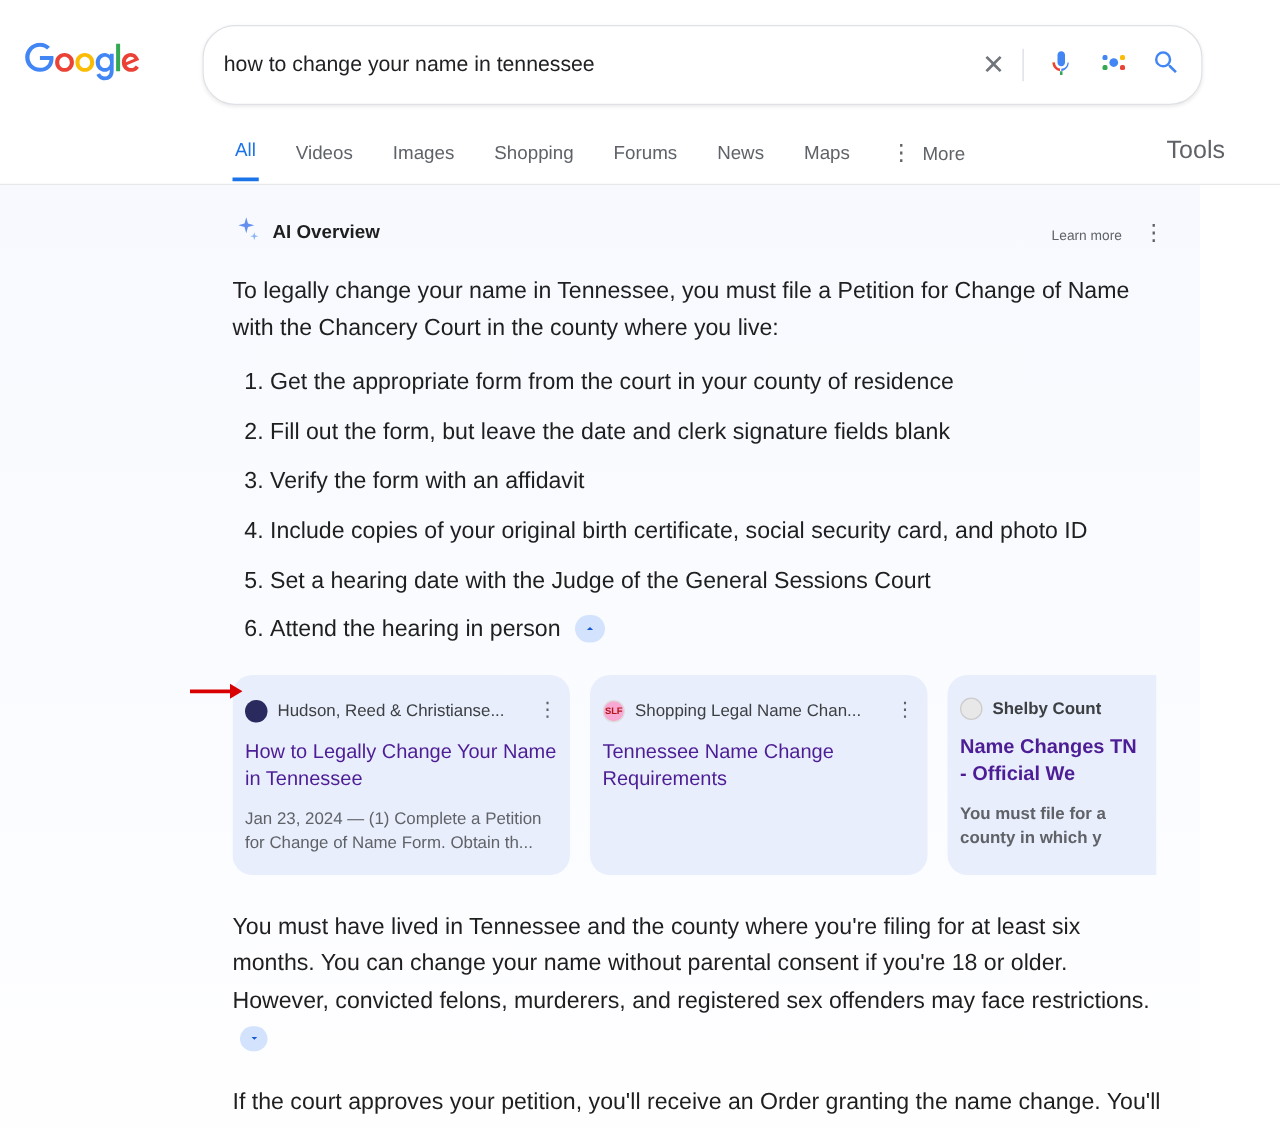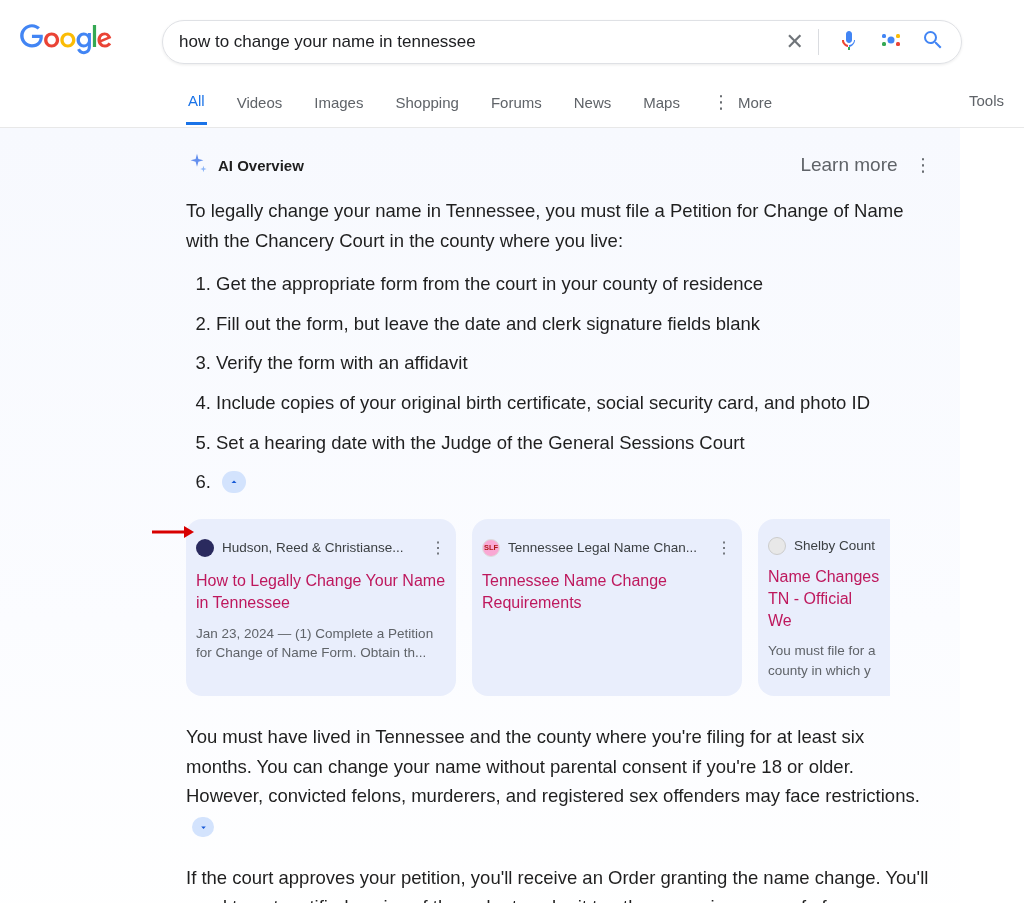--- a/index.html
+++ b/index.html
@@ -1,58 +1,58 @@
 <!DOCTYPE html>
 <html><head>
   <meta charset="utf-8">
   <style>
     * { box-sizing: border-box; margin: 0; padding: 0; }
     body { font-family: Arial, sans-serif; background: #fff; color: #202124; width: 1024px; }
     
     .header { display: flex; align-items: center; padding: 20px 24px 10px; }
     .logo { width: 92px; margin-right: 50px; margin-left: -4px; }
-    .searchbar { flex: 1; max-width: 800px; height: 44px; border: 1px solid #dfe1e5; border-radius: 26px; display: flex; align-items: center; padding: 0 16px; box-shadow: 0 1px 3px rgba(0,0,0,0.08); }
+    .searchbar { flex: 1; max-width: 800px; height: 64px; border: 1px solid #dfe1e5; border-radius: 26px; display: flex; align-items: center; padding: 0 16px; box-shadow: 0 1px 3px rgba(0,0,0,0.08); }
     .search-input { flex: 1; border: none; outline: none; font-size: 17px; color: #202124; background: transparent; }
     .search-icons { display: flex; align-items: center; gap: 18px; }
     .clear-btn { color: #70757a; font-size: 22px; cursor: pointer; padding-right: 14px; border-right: 1px solid #dadce0; }
     .icon24 { width: 24px; height: 24px; cursor: pointer; }
     
     .nav-row { display: flex; align-items: center; padding: 0 0 0 186px; border-bottom: 1px solid #e8e8e8; height: 54px; position: relative; }
     .nav-tabs { display: flex; gap: 28px; align-items: center; }
     .tab { font-size: 15px; color: #5f6368; cursor: pointer; padding: 16px 2px 13px; }
     .tab.active { color: #1a73e8; border-bottom: 3px solid #1a73e8; font-weight: 500; }
     .more-dots { color: #5f6368; font-size: 18px; margin-right: 8px; }
-    .tools { position: absolute; right: 20px; font-size: 15px; color: #5f6368; cursor: pointer; }
+    .tools { position: absolute; right: 44px; font-size: 20px; color: #5f6368; cursor: pointer; }
     
     .content { padding: 0 0 0 186px; padding-top: 24px; max-width: 960px; background: linear-gradient(180deg, #f7f9fe 0%, #fbfcff 60%, #fff 100%); padding-right: 28px; }
     
     .overview-header { display: flex; align-items: center; justify-content: space-between; margin-bottom: 18px; }
     .overview-header-left { display: flex; align-items: center; gap: 10px; }
     .overview-title { font-size: 15px; font-weight: 600; color: #1f1f1f; }
-    .learn-more { font-size: 19px; color: #5f6368; cursor: pointer; margin-right: 12px; }
+    .learn-more { font-size: 11px; color: #5f6368; cursor: pointer; margin-right: 12px; }
     .overview-menu { color: #5f6368; font-size: 18px; cursor: pointer; }
     
     .ai-body { font-size: 18.5px; line-height: 1.6; color: #1f1f1f; }
     .ai-intro { margin-bottom: 14px; }
     ol.steps { list-style: decimal; padding-left: 30px; margin-bottom: 8px; }
     ol.steps li { margin: 10px 0; font-size: 18.5px; }
     .expand-pill { display: inline-flex; align-items: center; justify-content: center; width: 24px; height: 22px; background: #d3e3fd; border-radius: 12px; margin-left: 6px; cursor: pointer; }
     .expand-pill svg { width: 12px; height: 12px; }
     
     .arrow-annotation { position: absolute; left: 150px; margin-top: 14px; }
     
     .source-cards { display: flex; gap: 16px; margin: 22px 0 26px; overflow: hidden; }
     .card { background: #e9eefc; border-radius: 16px; padding: 16px 10px; width: 270px; flex-shrink: 0; cursor: pointer; }
     .card-header { display: flex; align-items: center; justify-content: space-between; margin-bottom: 10px; }
     .card-source { display: flex; align-items: center; gap: 8px; font-size: 13.5px; color: #3c4043; overflow: hidden; white-space: nowrap; text-overflow: ellipsis; }
     .favicon { width: 18px; height: 18px; border-radius: 50%; flex-shrink: 0; }
     .card-menu { color: #5f6368; font-size: 16px; }
-    .card-title { font-size: 16px; color: #be185d; margin-bottom: 10px; line-height: 1.35; }
+    .card-title { font-size: 16px; color: #4c1d95; margin-bottom: 10px; line-height: 1.35; }
     .card-snippet { font-size: 13.5px; color: #5f6368; line-height: 1.45; overflow: hidden; display: -webkit-box; -webkit-line-clamp: 2; -webkit-box-orient: vertical; }
-    .card.partial { width: 132px; border-radius: 16px 0 0 16px; overflow: hidden; }
+    .card.partial { width: 167px; border-radius: 16px 0 0 16px; overflow: hidden; font-weight: bold; }
     
     .ai-para { font-size: 18.5px; line-height: 1.6; margin-bottom: 22px; }
     .inline-pill { display: inline-flex; align-items: center; justify-content: center; width: 22px; height: 20px; background: #d3e3fd; border-radius: 12px; margin-left: 6px; cursor: pointer; vertical-align: middle; }
     .inline-pill svg { width: 11px; height: 11px; }
     
     .sparkle-svg { width: 22px; height: 22px; }
   </style>
 </head>
 <body>
 
@@ -130,21 +130,21 @@
   </div>
 
   <div class="ai-body">
     <p class="ai-intro">To legally change your name in Tennessee, you must file a Petition for Change of Name with the Chancery Court in the county where you live:</p>
     <ol class="steps">
       <li>Get the appropriate form from the court in your county of residence</li>
       <li>Fill out the form, but leave the date and clerk signature fields blank</li>
       <li>Verify the form with an affidavit</li>
       <li>Include copies of your original birth certificate, social security card, and photo ID</li>
       <li>Set a hearing date with the Judge of the General Sessions Court</li>
-      <li>
+      <li><span>Attend the hearing in person</span>
         <span class="expand-pill">
           <svg viewBox="0 0 24 24">
               <path fill="#1558d6" d="M7 14l5-5 5 5z"></path>
             </svg>
         </span>
       </li>
     </ol>
 
     <div class="arrow-annotation">
       <svg width="44" height="20" viewBox="0 0 44 20">
@@ -162,21 +162,21 @@
           </div>
           <span class="card-menu">⋮</span>
         </div>
         <div class="card-title">How to Legally Change Your Name in Tennessee</div>
         <div class="card-snippet">Jan 23, 2024 — (1) Complete a Petition for Change of Name Form. Obtain th...</div>
       </div>
       <div class="card">
         <div class="card-header">
           <div class="card-source">
             <span class="favicon" style="background:#f9a8d4;border:1px solid #ddd;font-size:7.5px;font-weight:bold;color:#b01818;display:flex;align-items:center;justify-content:center">SLF</span>
-            <span>Tennessee Legal Name Chan...</span>
+            <span>Shopping Legal Name Chan...</span>
           </div>
           <span class="card-menu">⋮</span>
         </div>
         <div class="card-title">Tennessee Name Change Requirements</div>
       </div>
       <div class="card partial">
         <div class="card-header">
           <div class="card-source">
             <span class="favicon" style="background:#e8e8e8;border:1px solid #ccc"></span>
             <span>Shelby Count</span>

